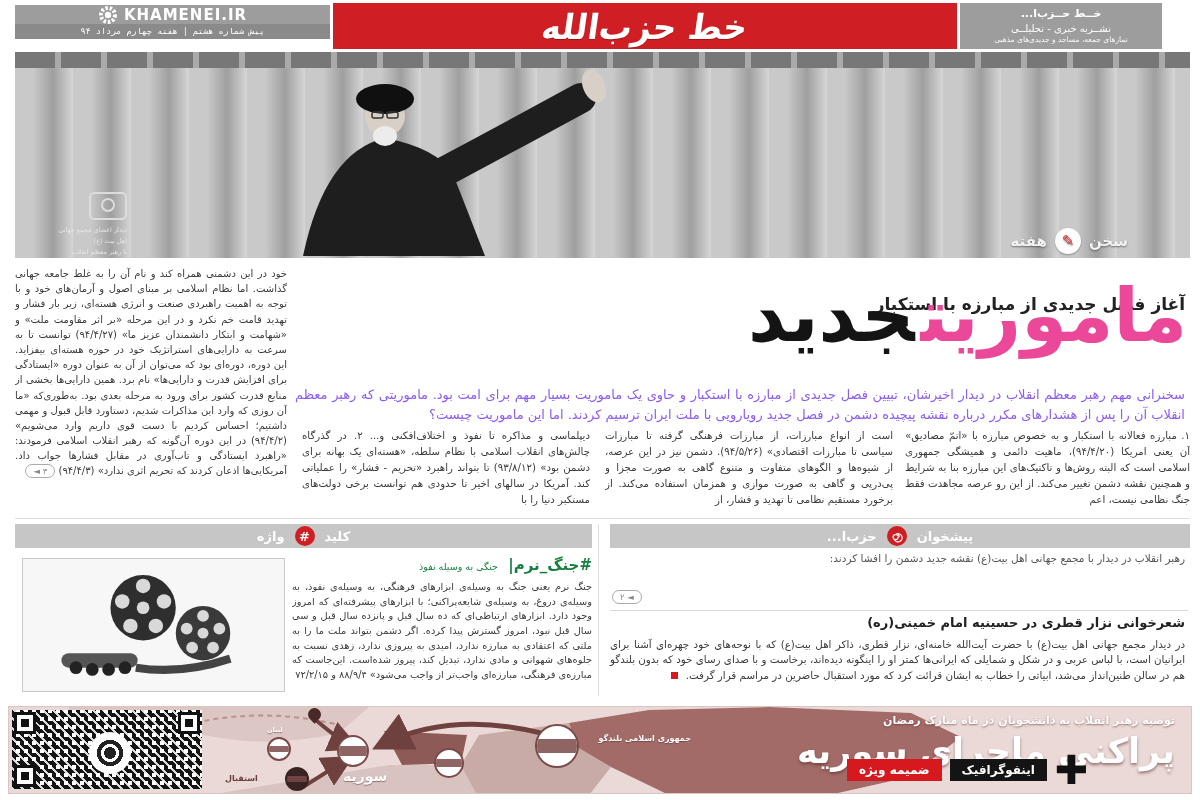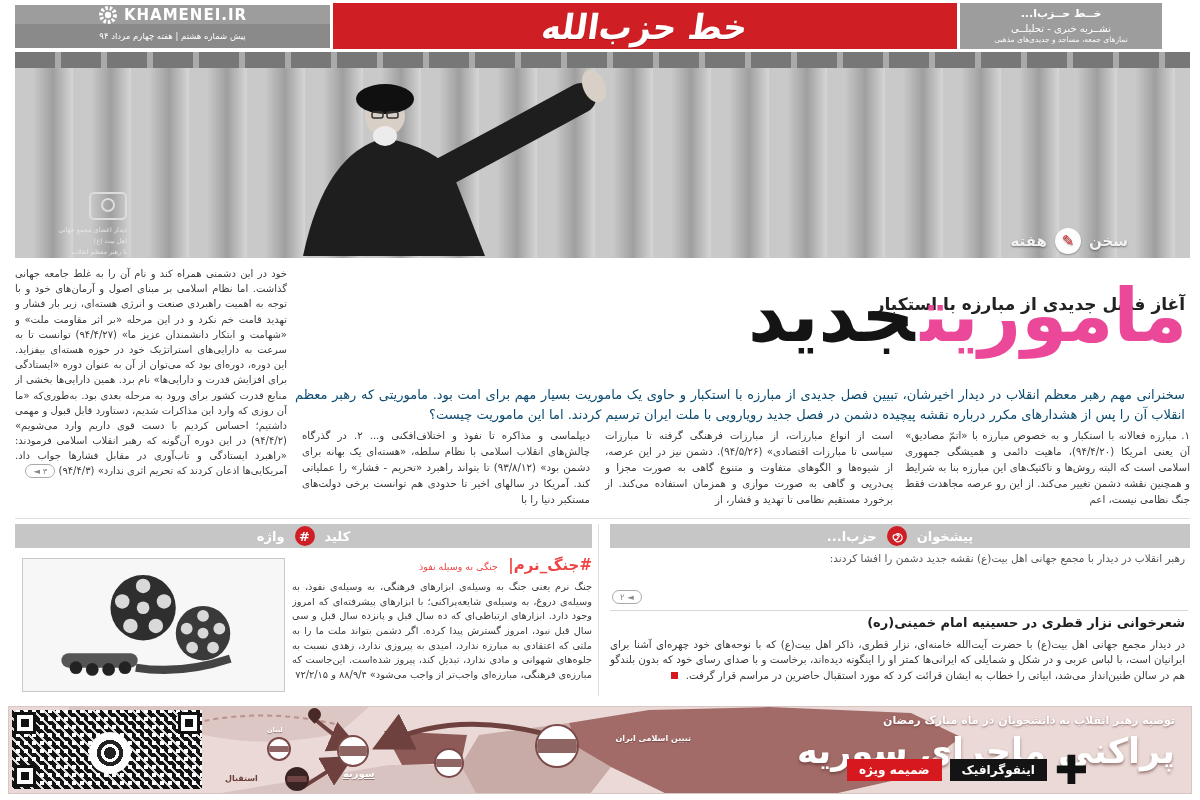--- a/index.html
+++ b/index.html
@@ -3,21 +3,21 @@
 <meta charset="utf-8">
 <style>
   html,body{margin:0;padding:0;background:#fff;}
   .page{position:relative;width:1200px;height:800px;background:#fff;overflow:hidden;
         font-family:"DejaVu Sans",sans-serif;}
   [dir=rtl]{direction:rtl;}
   
   .brand-left{position:absolute;left:15px;top:5px;width:315px;height:44px;}
   .brand-top{height:19px;background:#9d9d9d;display:flex;align-items:center;justify-content:center;gap:6px;}
   .brand-site{color:#fff;font-weight:bold;font-size:15px;letter-spacing:1px;}
-  .issue-strip{height:24px;background:#8a8a8a;color:#fff;font-size:8.5px;display:flex;align-items:center;justify-content:center;}
+  .issue-strip{height:15px;background:#8a8a8a;color:#fff;font-size:8.5px;display:flex;align-items:center;justify-content:center;font-family:Liberation Mono, monospace;}
   .masthead{position:absolute;left:333px;top:3px;width:624px;height:46px;background:#cf1f24;
             display:flex;align-items:center;justify-content:center;}
   .masthead-script{color:#fff;font-weight:bold;font-size:33px;transform:skewX(-8deg) scaleY(1.05);
             text-shadow:0 1px 0 #a31418;letter-spacing:2px;}
   .brand-right{position:absolute;left:960px;top:3px;width:202px;height:46px;background:#9d9d9d;
             color:#fff;display:flex;flex-direction:column;align-items:center;justify-content:center;line-height:1.3;}
   .br1{font-size:11px;font-weight:bold;letter-spacing:3px;}
   .br2{font-size:10px;letter-spacing:2px;}
   .br3{font-size:7.5px;opacity:.95;}
   
@@ -33,41 +33,41 @@
   .week-label{position:absolute;right:62px;top:176px;display:flex;align-items:center;gap:8px;color:#f3f3f3;
     font-weight:bold;font-size:15px;text-shadow:0 1px 2px rgba(0,0,0,.45);}
   .pencil-circle{width:26px;height:26px;border-radius:50%;background:#fdfdfd;color:#cf1f24;
     display:flex;align-items:center;justify-content:center;font-size:15px;transform:rotate(0deg);box-shadow:0 1px 2px rgba(0,0,0,.3);}
   
   .kicker{position:absolute;right:15px;top:264px;font-size:17px;font-weight:bold;color:#222;margin-top:30px;}
   .headline{position:absolute;right:13px;top:278px;font-weight:bold;font-size:74px;line-height:1;white-space:nowrap;letter-spacing:-1px;}
   .headline .h-red{color:#ec4899;}
   .headline .h-black{color:#141414;margin-right:6px;}
   .lead{position:absolute;left:295px;right:15px;top:372px;font-size:13px;line-height:1.55;
-    color:#0c4a6e;text-align:justify;}
+    color:#8b5cf6;text-align:justify;}
   .fcol{position:absolute;top:428px;font-size:10.2px;line-height:1.58;color:#3a3a3a;text-align:justify;height:86px;overflow:hidden;}
   .fcol.c1{left:905px;width:285px;}
   .fcol.c2{left:605px;width:288px;}
   .fcol.c3{left:302px;width:288px;}
   .leftcol{position:absolute;left:15px;top:266px;width:272px;height:248px;overflow:hidden;
     font-size:10px;line-height:1.52;color:#3a3a3a;text-align:justify;}
   .ref-pill{display:inline-block;border:1px solid #aaa;border-radius:9px;color:#888;
     font-size:8.5px;padding:0 7px;line-height:12px;vertical-align:middle;}
   
   .mid-divider{position:absolute;left:15px;right:10px;top:518px;height:1px;background:#e0e0e0;}
   .mid-vline{position:absolute;left:598px;top:524px;width:1px;height:172px;background:#e0e0e0;}
   .secbar{position:absolute;top:524px;height:24px;background:#c6c6c6;display:flex;align-items:center;
     justify-content:center;gap:10px;color:#fff;font-weight:bold;font-size:13px;}
   .secbar.kw{left:15px;width:577px;}
   .secbar.pk{left:610px;width:580px;}
   .bicon{width:20px;height:20px;border-radius:50%;background:#cf1f24;color:#fff;display:flex;
     align-items:center;justify-content:center;font-size:13px;font-weight:bold;flex:0 0 auto;}
   .kw-imgbox{position:absolute;left:22px;top:558px;width:261px;height:132px;border:1px solid #c9c9c9;background:#f7f7f7;
     display:flex;align-items:center;justify-content:center;}
-  .kw-hash{position:absolute;left:292px;width:300px;top:556px;color:#ef4444;font-size:15px;font-weight:bold;}
+  .kw-hash{position:absolute;left:292px;width:300px;top:556px;color:#15803d;font-size:15px;font-weight:bold;}
   .kw-hash small{font-size:9.5px;font-weight:normal;margin-right:5px;}
   .kw-body{position:absolute;left:292px;width:300px;top:580px;height:112px;overflow:hidden;
     font-size:9.8px;line-height:1.5;color:#3a3a3a;text-align:justify;}
   .pk-kicker{position:absolute;right:15px;top:552px;font-size:10.5px;color:#555;}
   .pk-headline{position:absolute;left:620px;right:20px;top:560px;text-align:center;
     color:#d6191f;font-weight:bold;font-size:40px;}
   .pk-ref{position:absolute;left:612px;top:590px;}
   .pk-hr{position:absolute;left:610px;right:12px;top:610px;height:1px;background:#d8d8d8;}
   .pk-subhead{position:absolute;right:15px;top:615px;font-size:13px;font-weight:bold;color:#222;}
   .pk-body{position:absolute;left:610px;right:15px;top:637px;font-size:10.3px;line-height:1.5;
@@ -245,25 +245,25 @@
       <path d="M560,16 640,3 760,0 902,6 952,30 900,70 820,88 660,88 602,60 568,40 Z" fill="#a26b68"></path>
       <path d="M70,62 Q200,-14 330,18" stroke="#bb918e" stroke-width="2" stroke-dasharray="5 4" fill="none"></path>
       <path d="M560,34 C480,8 420,14 372,38" stroke="#6e403e" stroke-width="5" fill="none" marker-end="url(#ah)"></path>
       <path d="M303,10 C320,24 330,33 344,39" stroke="#6e403e" stroke-width="4" fill="none" marker-end="url(#ah)"></path>
       <path d="M294,80 C310,70 322,62 338,53" stroke="#6e403e" stroke-width="4" fill="none" marker-end="url(#ah)"></path>
     </svg>
 
     <span class="pin"></span>
 
     <span class="flagdot" style="left:526px;top:17px;width:44px;height:44px;"></span>
-    <div class="maplabel" dir="rtl" style="left:578px;top:26px;width:104px;font-size:8px;line-height:1.4;">تبیین اسلامی ایران</div>
+    <div class="maplabel" dir="rtl" style="left:578px;top:26px;width:104px;font-size:8px;line-height:1.4;">جمهوری اسلامی بلندگو</div>
     <span class="flagdot" style="left:425px;top:41px;width:30px;height:30px;"></span>
     <div class="maplabel" dir="rtl" style="left:428px;top:72px;font-size:8px;margin-top:44px;">عراق</div>
     <span class="flagdot" style="left:328px;top:28px;width:32px;height:32px;"></span>
-    <div class="maplabel" dir="rtl" style="left:334px;top:61px;font-size:10px;text-decoration:underline;">سوریه</div>
+    <div class="maplabel" dir="rtl" style="left:334px;top:61px;font-size:14px;">سوریه</div>
     <span class="flagdot" style="left:258px;top:30px;width:24px;height:24px;"></span>
     <div class="maplabel" dir="rtl" style="left:258px;top:19px;font-size:6.5px;">لبنان</div>
     <span class="flagdot" style="left:276px;top:60px;width:24px;height:24px;background:#3a2422;border-color:#3a2422;"></span>
     <div class="maplabel" dir="rtl" style="left:216px;top:67px;font-size:8px;color:#6b3d3b;text-shadow:none;">استقبال</div>
 
     <div class="qr">
       <div class="qr-px"></div>
       <span class="qf a"></span>
       <span class="qf b"></span>
       <span class="qf c"></span>

